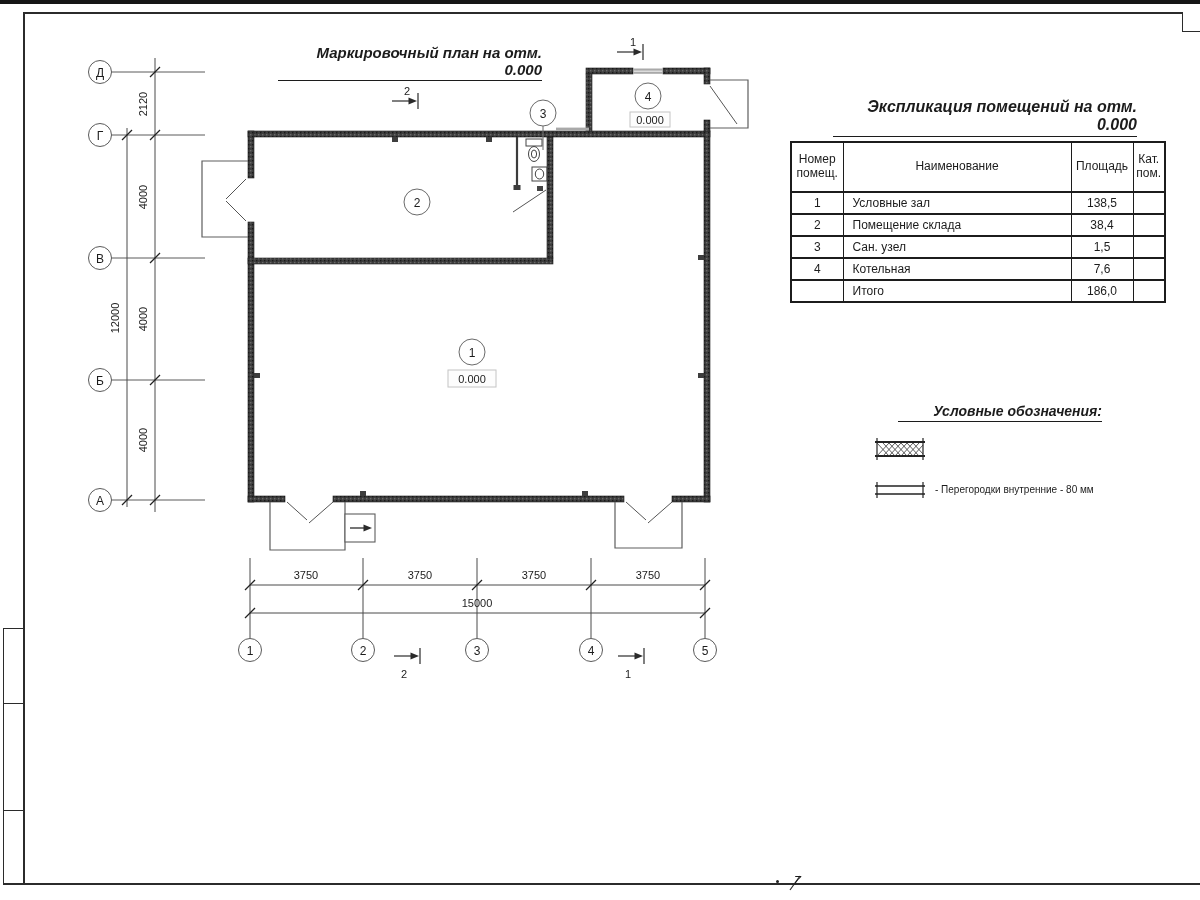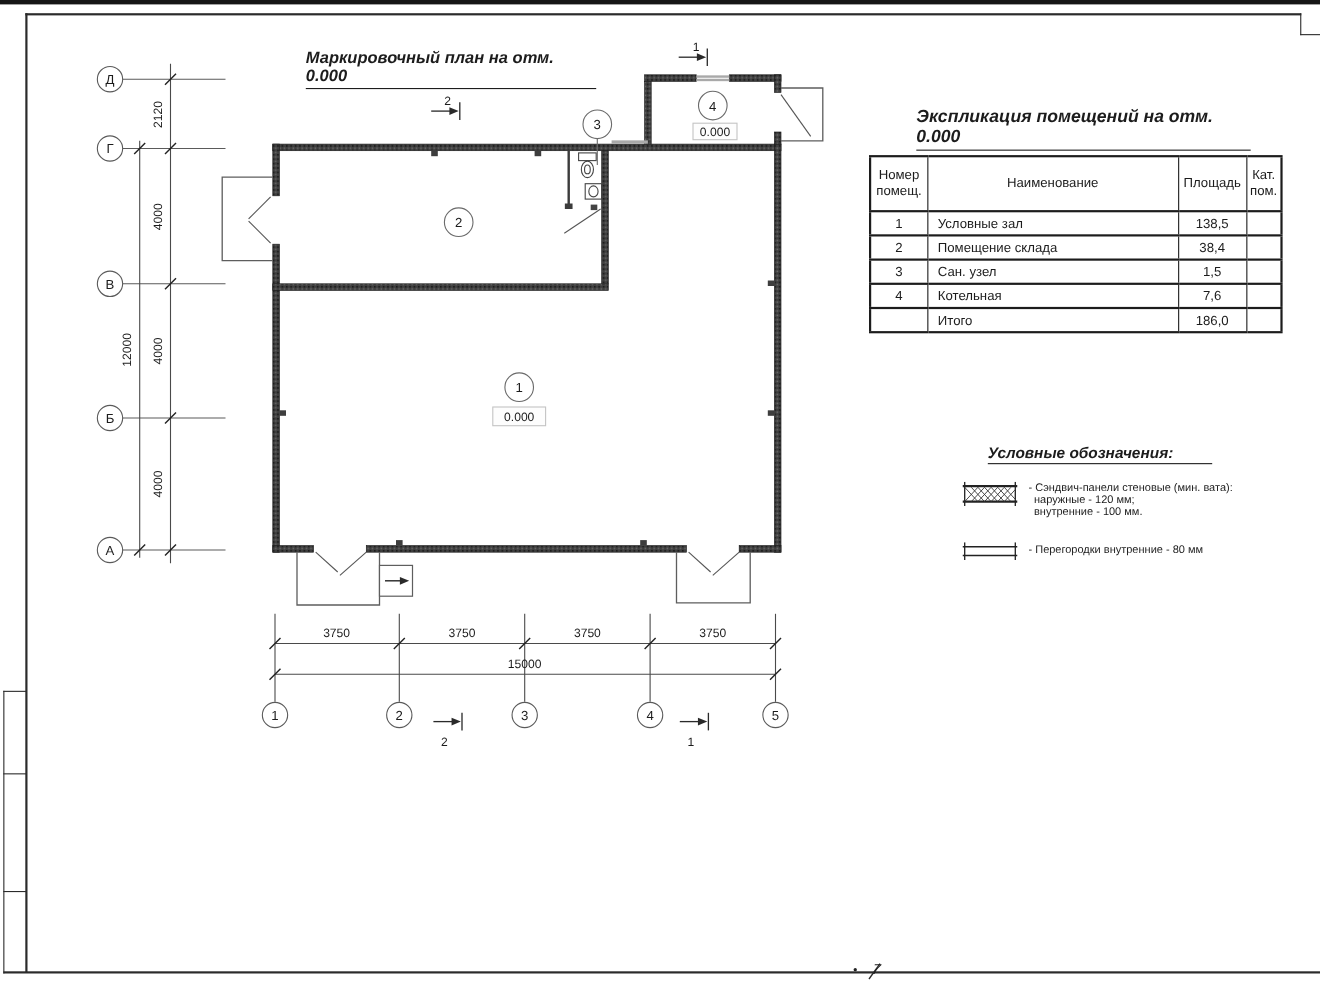--- a/index.html
+++ b/index.html
@@ -6,21 +6,21 @@
   body{
     width:1200px;height:900px;position:relative;background:#ffffff;
     font-family:"Liberation Sans", sans-serif;color:#1c1c1c;overflow:hidden;
   }
   .abs{position:absolute;}
   
   .top-strip{left:0;top:0;width:1200px;height:4px;background:#161616;}
   .frame-line{background:#2b2b2b;}
   
   .dwg-title{
-    font-style:italic;font-weight:bold;text-align:left;
+    font-style:italic;font-weight:bold;text-align:right;
     border-bottom:1.5px solid #1c1c1c;padding-bottom:2px;
   }
   #plan-title{left:278px;top:44px;width:264px;font-size:15px;}
   #table-title{left:833px;top:98px;width:304px;font-size:16px;}
   #legend-title{left:898px;top:403px;width:204px;font-size:14px;font-weight:bold;}
   
   #expl-table{left:790px;top:141px;}
   table.expl{border-collapse:collapse;table-layout:fixed;background:#fff;}
   table.expl th, table.expl td{
     border-left:1px solid #1c1c1c;border-right:1px solid #1c1c1c;
@@ -114,25 +114,20 @@
 <div class="abs" style="left:875px;top:438px;width:320px;">
   <div class="legend-item">
     <svg width="50" height="22">
       <line x1="2" y1="0" x2="2" y2="22" stroke="#222" stroke-width="1.2"></line>
       <line x1="48" y1="0" x2="48" y2="22" stroke="#222" stroke-width="1.2"></line>
       <line x1="0" y1="4" x2="50" y2="4" stroke="#222" stroke-width="2"></line>
       <line x1="0" y1="18" x2="50" y2="18" stroke="#222" stroke-width="2"></line>
       <path d="M2 18 L14 5 M8 18 L20 5 M14 18 L26 5 M20 18 L32 5 M26 18 L38 5 M32 18 L44 5 M38 18 L48 7
                M2 5 L14 18 M8 5 L20 18 M14 5 L26 18 M20 5 L32 18 M26 5 L38 18 M32 5 L44 18 M38 5 L48 16" stroke="#333" stroke-width="0.8" fill="none"></path>
     </svg>
-    <div class="legend-text">
-      <div>- Сэндвич-панели стеновые (мин. вата):</div>
-      <div style="padding-left:5px;">наружные - 120 мм;</div>
-      <div style="padding-left:5px;">внутренние - 100 мм.</div>
-    </div>
   </div>
   <div class="legend-item" style="margin-top:22px;">
     <svg width="50" height="16">
       <line x1="2" y1="0" x2="2" y2="16" stroke="#222" stroke-width="1.2"></line>
       <line x1="48" y1="0" x2="48" y2="16" stroke="#222" stroke-width="1.2"></line>
       <line x1="0" y1="4" x2="50" y2="4" stroke="#222" stroke-width="1.4"></line>
       <line x1="0" y1="12" x2="50" y2="12" stroke="#222" stroke-width="1.4"></line>
     </svg>
     <div class="legend-text" style="padding-top:2px;">
       <div>- Перегородки внутренние - 80 мм</div>

